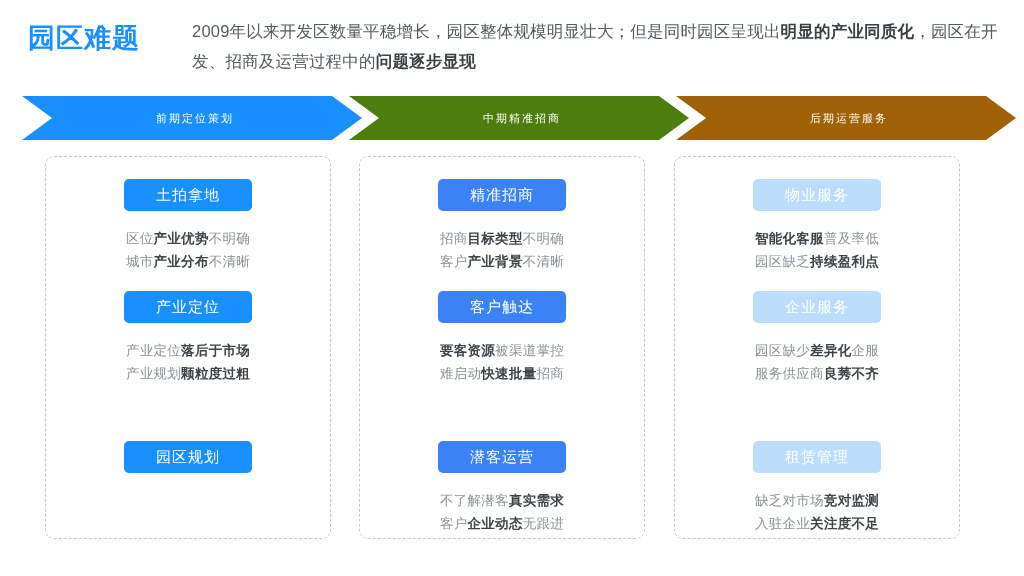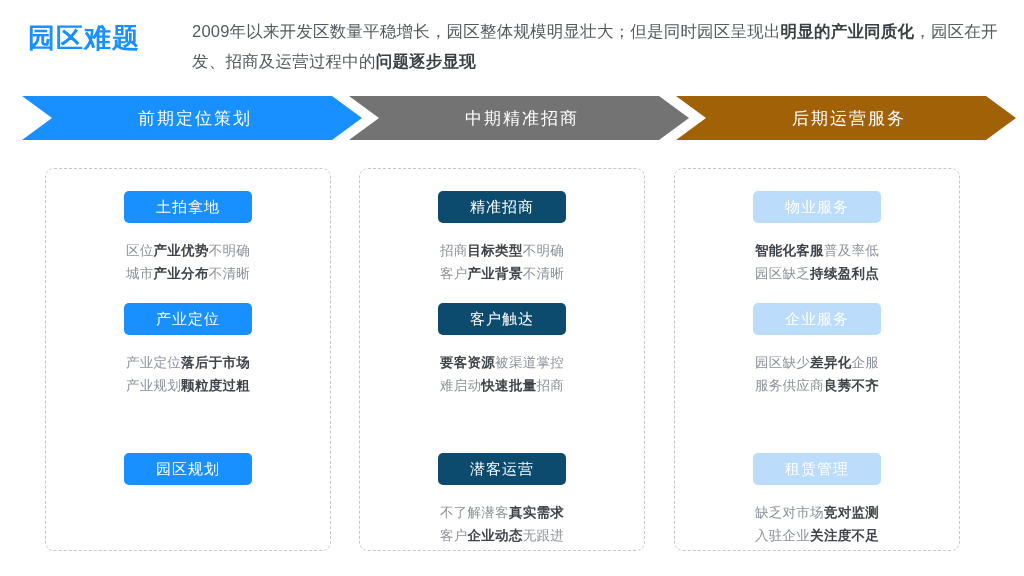--- a/index.html
+++ b/index.html
@@ -56,55 +56,55 @@
     height: 44px;
   }
   .arrow {
     position: absolute;
     top: 0;
     height: 44px;
     display: flex;
     align-items: center;
     justify-content: center;
     color: #ffffff;
-    font-size: 17px;
+    font-size: 11px;
     letter-spacing: 2px;
     box-sizing: border-box;
   }
   .arrow span { display: block; padding-left: 6px; }
   .arrow-1 {
     left: 22px;
     width: 340px;
     background: #1890ff;
     clip-path: polygon(0 0, 310px 0, 340px 50%, 310px 100%, 0 100%, 30px 50%);
   }
   .arrow-2 {
     left: 349px;
     width: 340px;
-    background: #737373;
+    background: #4d7c0f;
     clip-path: polygon(0 0, 310px 0, 340px 50%, 310px 100%, 0 100%, 30px 50%);
   }
   .arrow-3 {
     left: 676px;
     width: 340px;
     background: #a16207;
     clip-path: polygon(0 0, 310px 0, 340px 50%, 310px 100%, 0 100%, 30px 50%);
   }
 
   
   .columns {
     position: absolute;
     left: 0;
     top: 152px;
     width: 1024px;
     height: 390px;
   }
   .col {
     position: absolute;
-    top: 16px;
+    top: 4px;
     width: 286px;
     height: 383px;
     border: 1px dashed #c3c6cb;
     border-radius: 9px;
     box-sizing: border-box;
   }
   .col-1 { left: 45px; }
   .col-2 { left: 359px; }
   .col-3 { left: 674px; }
 
@@ -123,21 +123,21 @@
     width: 128px;
     height: 32px;
     line-height: 32px;
     border-radius: 5px;
     color: #ffffff;
     font-size: 15px;
     letter-spacing: 1px;
     box-sizing: border-box;
   }
   .pill-dark  { background: #1890ff; }
-  .pill-mid   { background: #0c4a6e; }
+  .pill-mid   { background: #3b82f6; }
   .pill-light { background: #bcdcfb; }
 
   .lines {
     margin-top: 16px;
     font-size: 13.5px;
     color: #8b9098;
     line-height: 23px;
     letter-spacing: 0.3px;
   }
   .lines b { color: #3f444a; font-weight: bold; }

